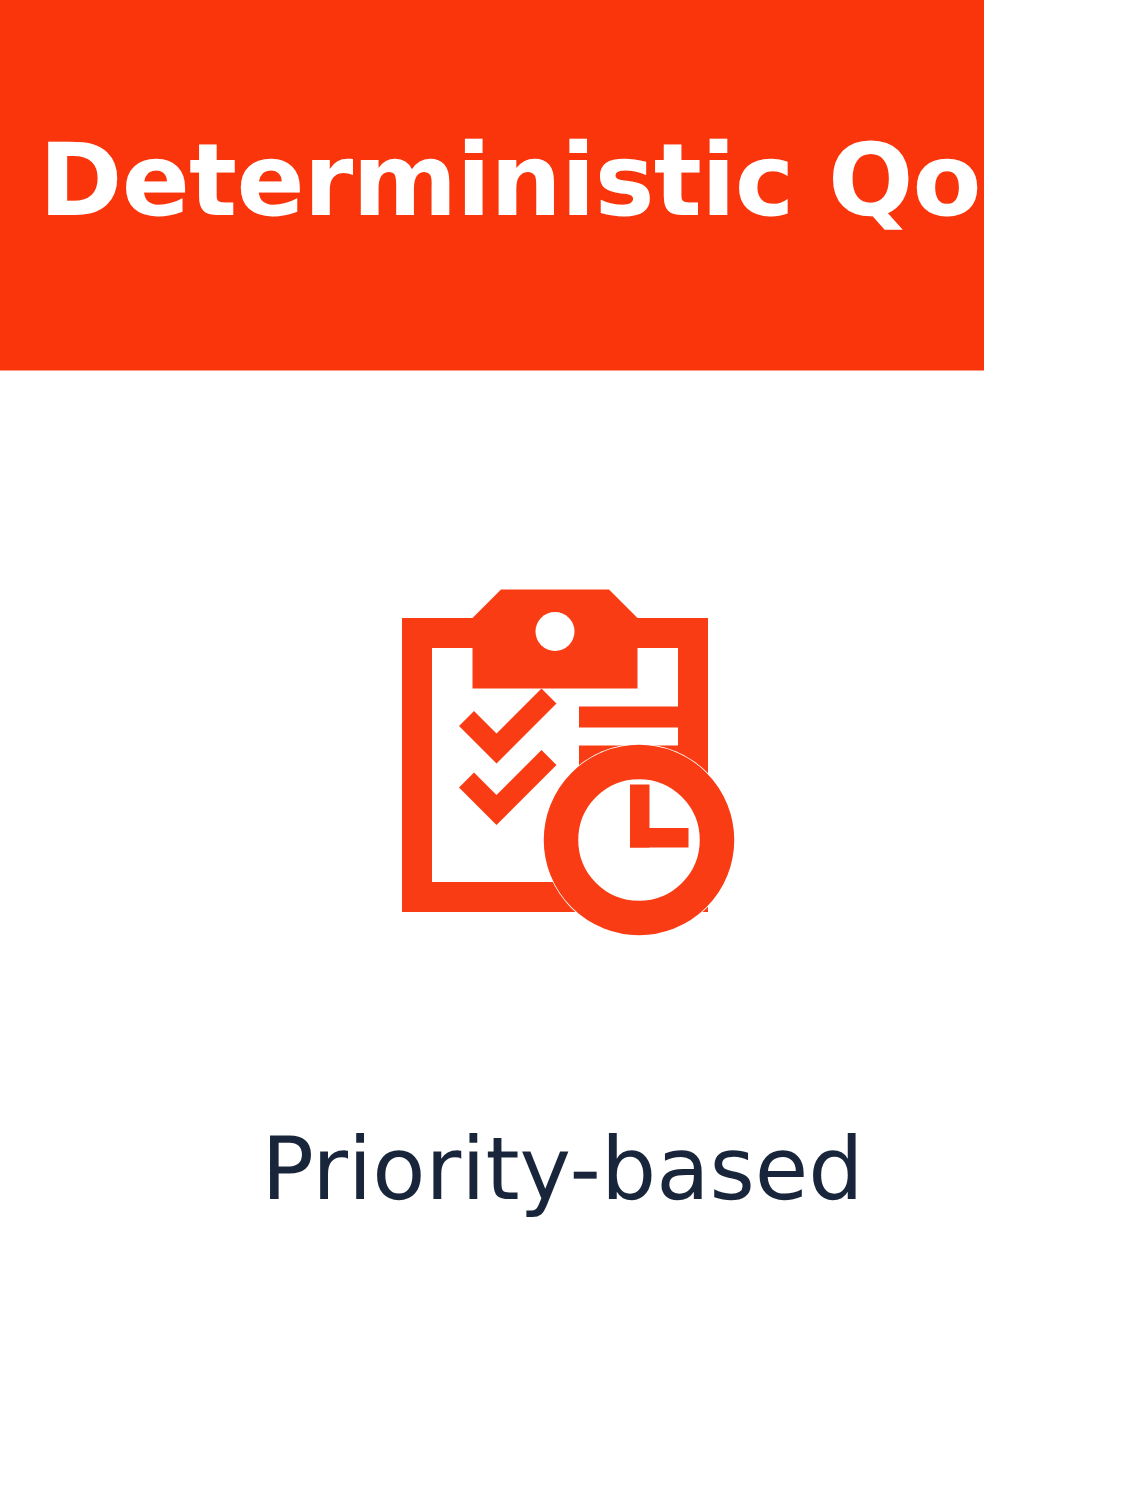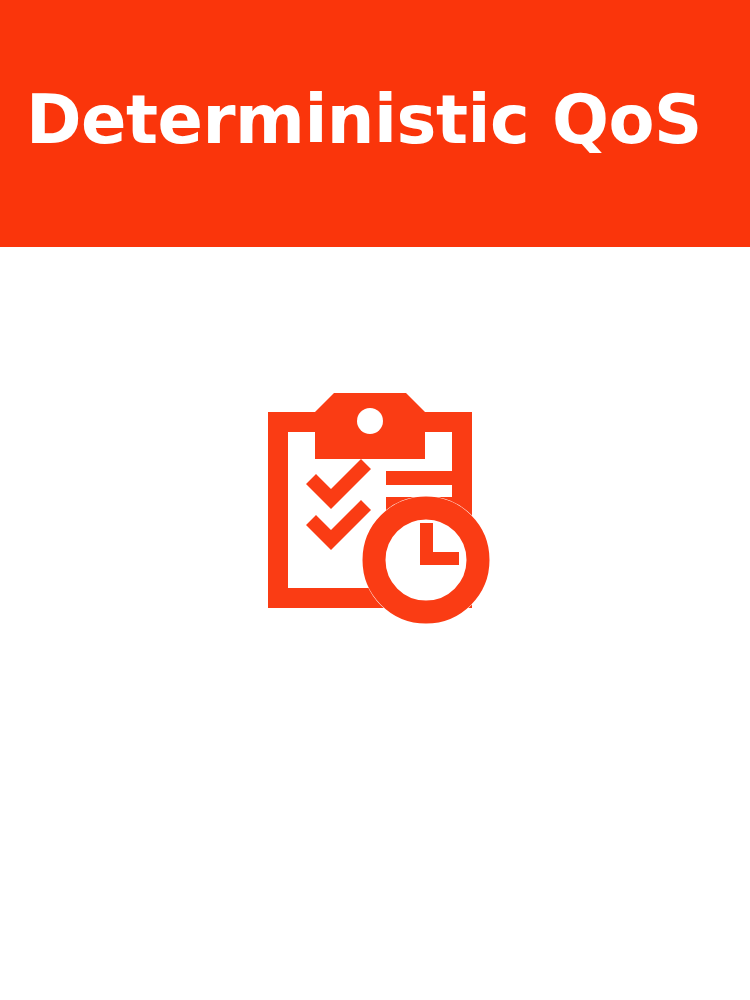--- a/index.html
+++ b/index.html
@@ -17,21 +17,21 @@
     position: relative;
     width: 750px;
     height: 1000px;
     background: #ffffff;
     box-sizing: border-box;
   }
   .banner {
     position: absolute;
     left: 0;
     top: 0;
-    width: 750px;
+    width: 656px;
     height: 247px;
     background: #FA350B;
     display: flex;
     align-items: center;
     justify-content: flex-start;
     box-sizing: border-box;
     padding: 0 24px 6px 26px;
   }
   .banner-title {
     color: #ffffff;
@@ -109,15 +109,16 @@
 
       <g>
         <circle cx="171" cy="175" r="52" fill="none" stroke="#FA3C14" stroke-width="23"></circle>
         <rect x="165" y="138" width="13" height="42" fill="#FA3C14"></rect>
         <rect x="165" y="167" width="39" height="13" fill="#FA3C14"></rect>
       </g>
     </svg>
   </div>
 
   <div class="caption">
+    <span class="caption-line">Priority-based</span>
   </div>
 
 </div>
 
 </body></html>

